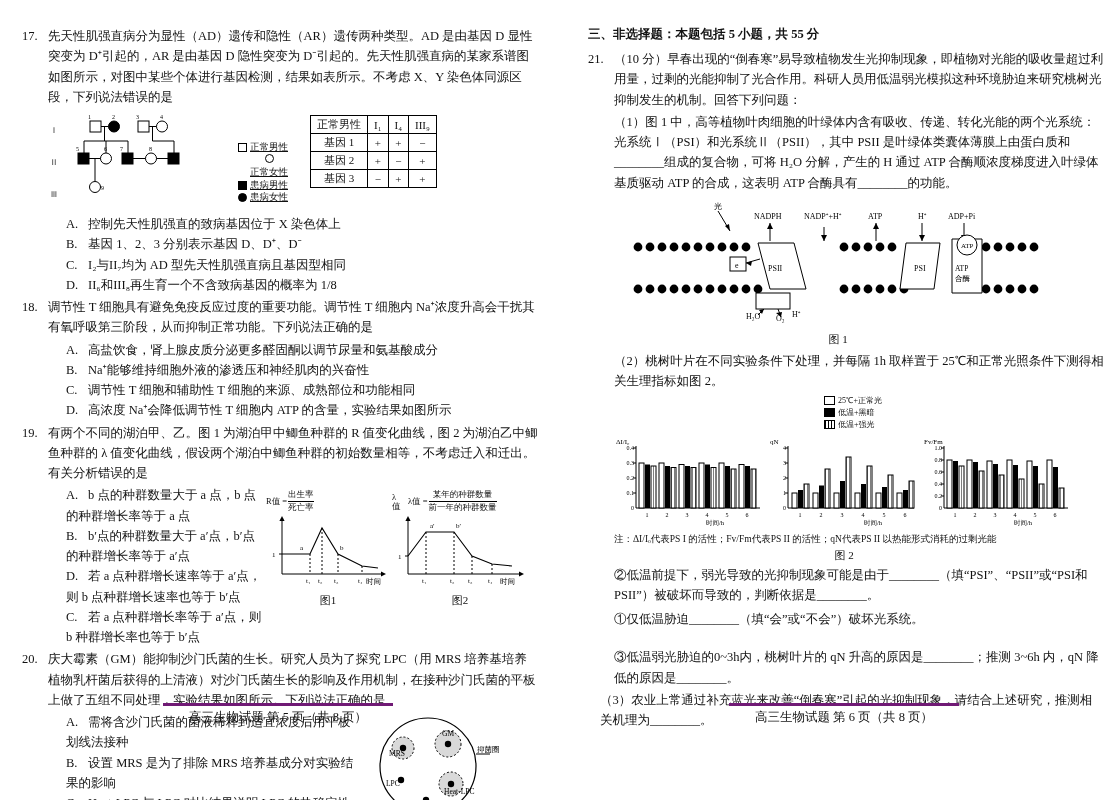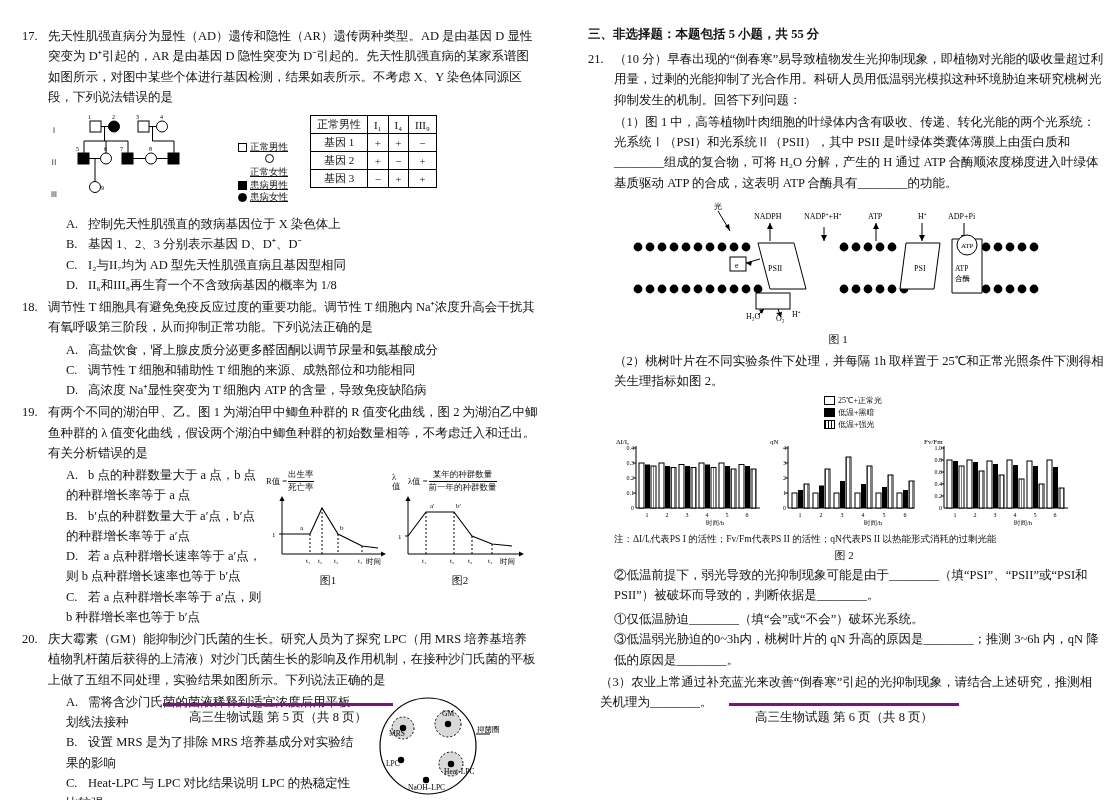--- a/index.html
+++ b/index.html
@@ -165,22 +165,23 @@
     </div>
 
     <div class="q" style="margin-top:2px;">
       <div style="display:flex;">
         <span class="qnum">18.</span>
         <span style="flex:1;">调节性 T 细胞具有避免免疫反应过度的重要功能。调节性 T 细胞内 Na⁺浓度升高会干扰其有氧呼吸第三阶段，从而抑制正常功能。下列说法正确的是</span>
       </div>
     </div>
     <div class="opts">
       <span class="opt"><span class="lb">A.</span><span>高盐饮食，肾上腺皮质分泌更多醛固酮以调节尿量和氨基酸成分</span></span>
+      <span class="opt"><span class="lb">B.</span><span>Na⁺能够维持细胞外液的渗透压和神经肌肉的兴奋性</span></span>
       <span class="opt"><span class="lb">C.</span><span>调节性 T 细胞和辅助性 T 细胞的来源、成熟部位和功能相同</span></span>
-      <span class="opt"><span class="lb">D.</span><span>高浓度 Na⁺显性突变为 T 细胞内 ATP 的含量，导致免疫缺陷病</span></span>
+      <span class="opt"><span class="lb">D.</span><span>高浓度 Na⁺会降低调节性 T 细胞内 ATP 的含量，实验结果如图所示</span></span>
     </div>
 
     <div class="q" style="margin-top:2px;">
       <div style="display:flex;">
         <span class="qnum">19.</span>
         <span style="flex:1;">有两个不同的湖泊甲、乙。图 1 为湖泊甲中鲫鱼种群的 R 值变化曲线，图 2 为湖泊乙中鲫鱼种群的 λ 值变化曲线，假设两个湖泊中鲫鱼种群的初始数量相等，不考虑迁入和迁出。有关分析错误的是</span>
       </div>
     </div>
 
     <div class="flexrow">
@@ -626,21 +627,21 @@
           </svg>
         </div>
       </div>
 
       <div class="note" style="margin-top:1px;">注：ΔI/Iₒ代表PS I 的活性；Fv/Fm代表PS II 的活性；qN代表PS II 以热能形式消耗的过剩光能</div>
       <div class="figcap" style="width:460px;">图 2</div>
     </div>
 
     <div class="sub" style="margin-top:2px;">②低温前提下，弱光导致的光抑制现象可能是由于________（填“PSI”、“PSII”或“PSI和PSII”）被破坏而导致的，判断依据是________。</div>
     <div class="sub" style="margin-top:4px;">①仅低温胁迫________（填“会”或“不会”）破坏光系统。</div>
-    <div class="sub" style="margin-top:0;">③低温弱光胁迫的0~3h内，桃树叶片的 qN 升高的原因是________；推测 3~6h 内，qN 降低的原因是________。</div>
+    <div class="sub" style="margin-top:18px;">③低温弱光胁迫的0~3h内，桃树叶片的 qN 升高的原因是________；推测 3~6h 内，qN 降低的原因是________。</div>
     <div class="sub" style="margin-top:2px;margin-left:12px;">（3）农业上常通过补充蓝光来改善“倒春寒”引起的光抑制现象，请结合上述研究，推测相关机理为________。</div>
 
     <div class="footer">
       <span class="inner">高三生物试题  第 6 页（共 8 页）</span>
     </div>
   </div>
 
 </div>
 
 </body></html>

